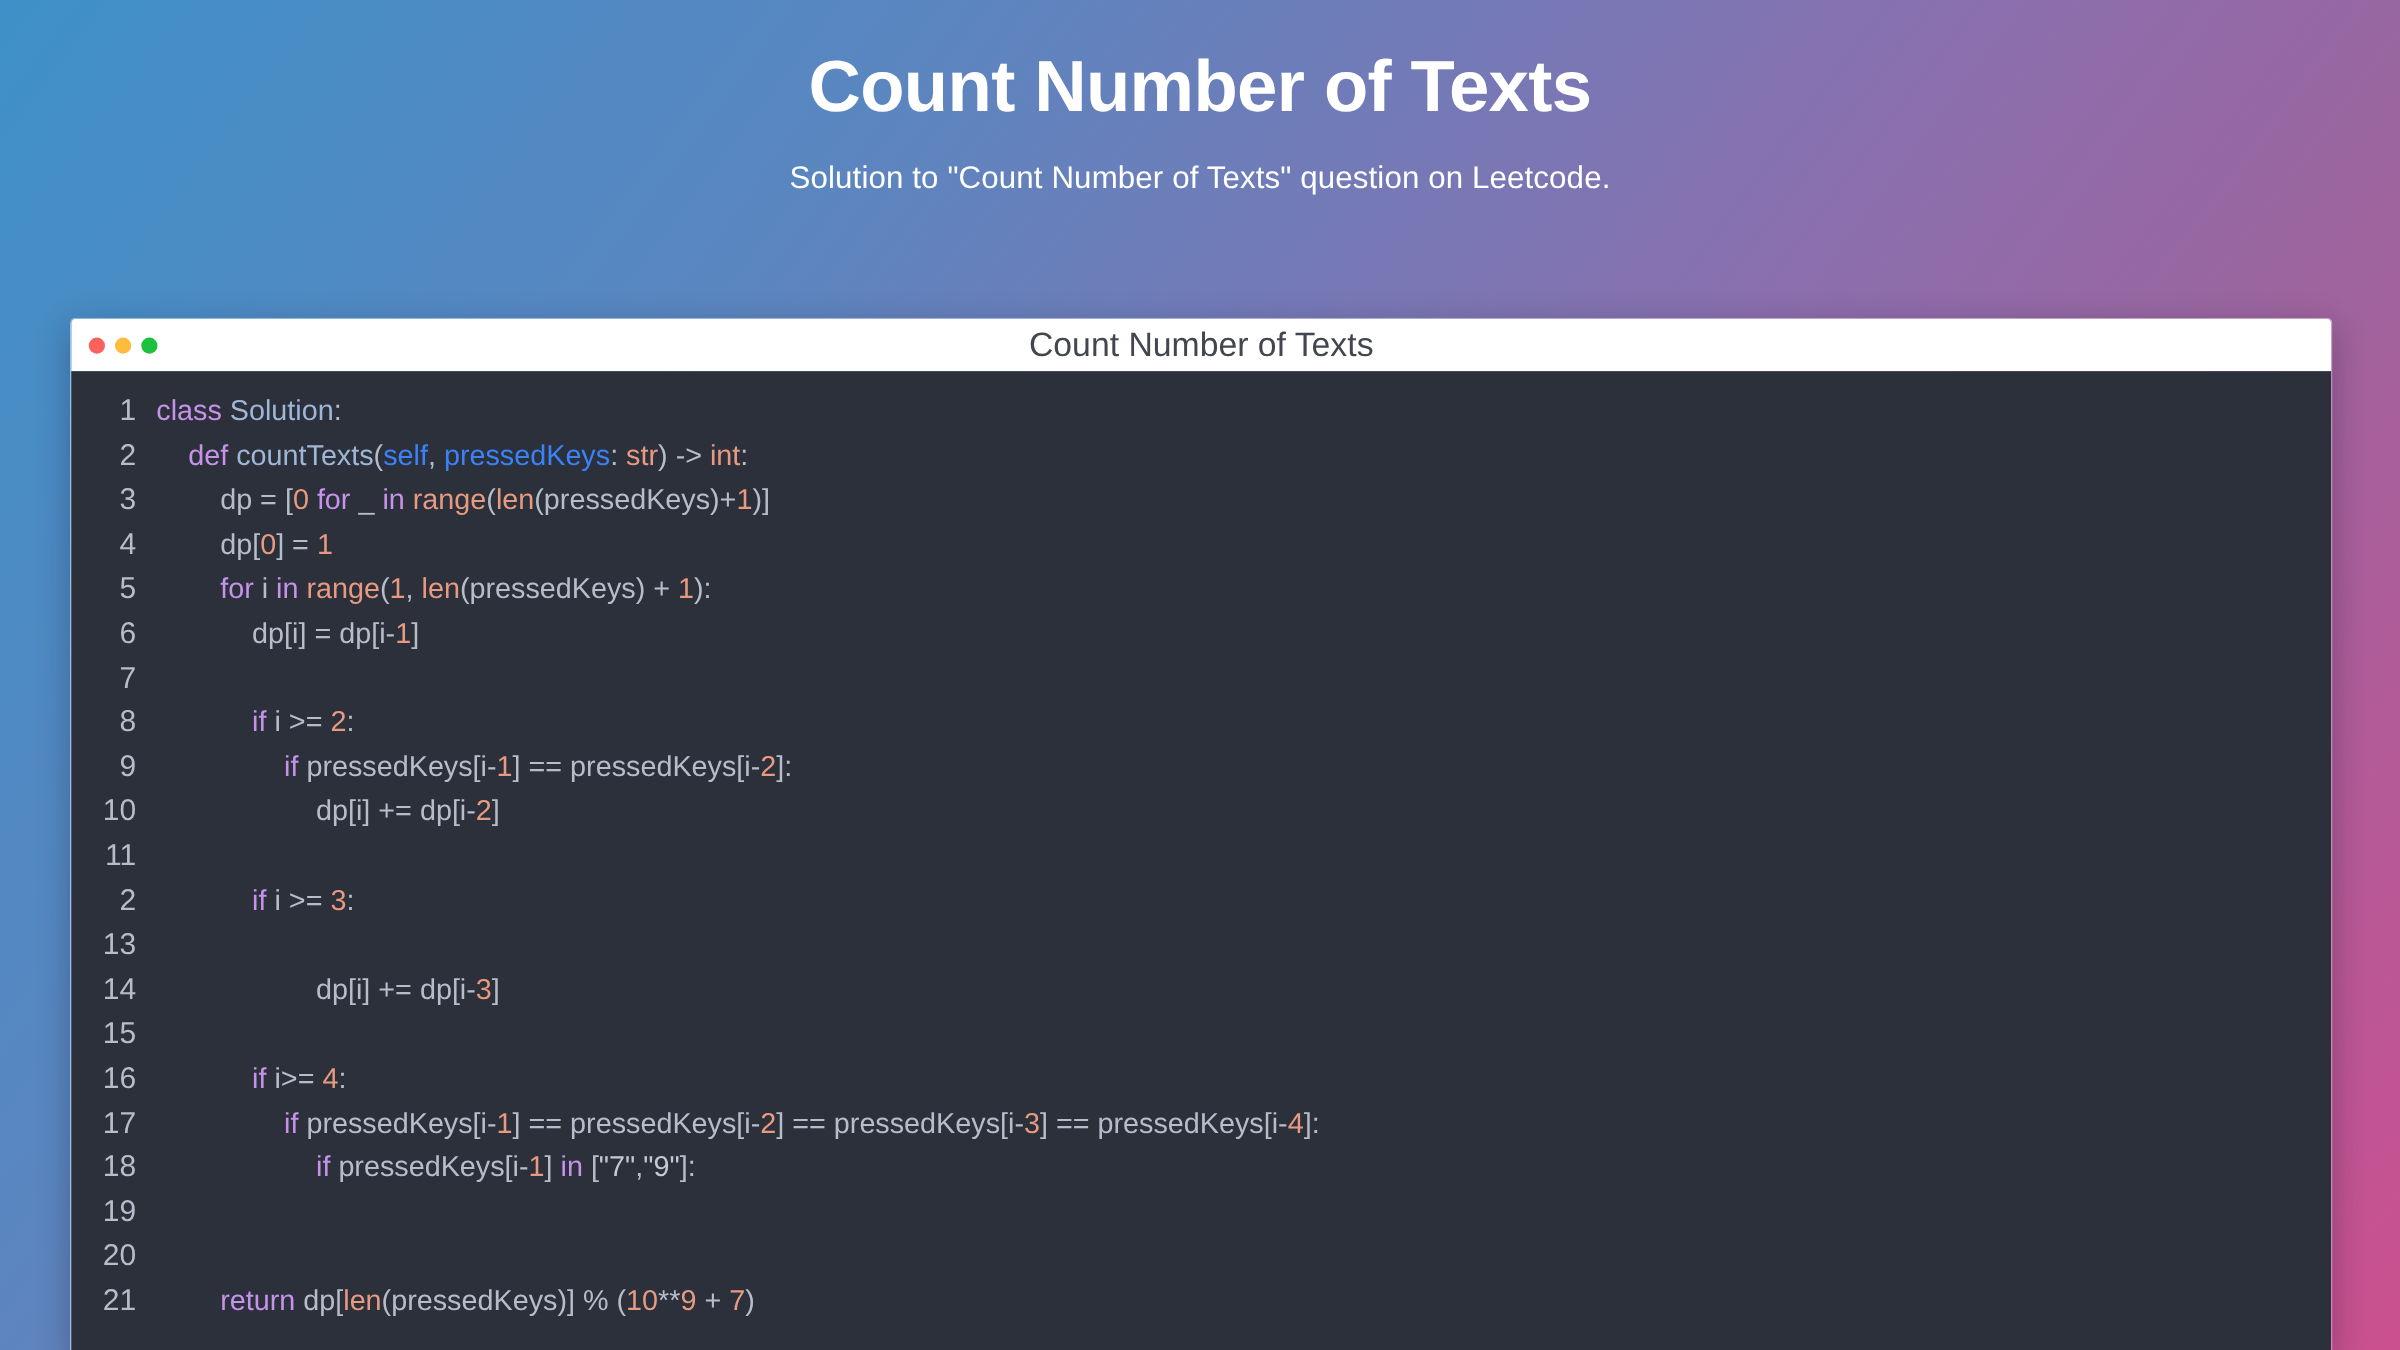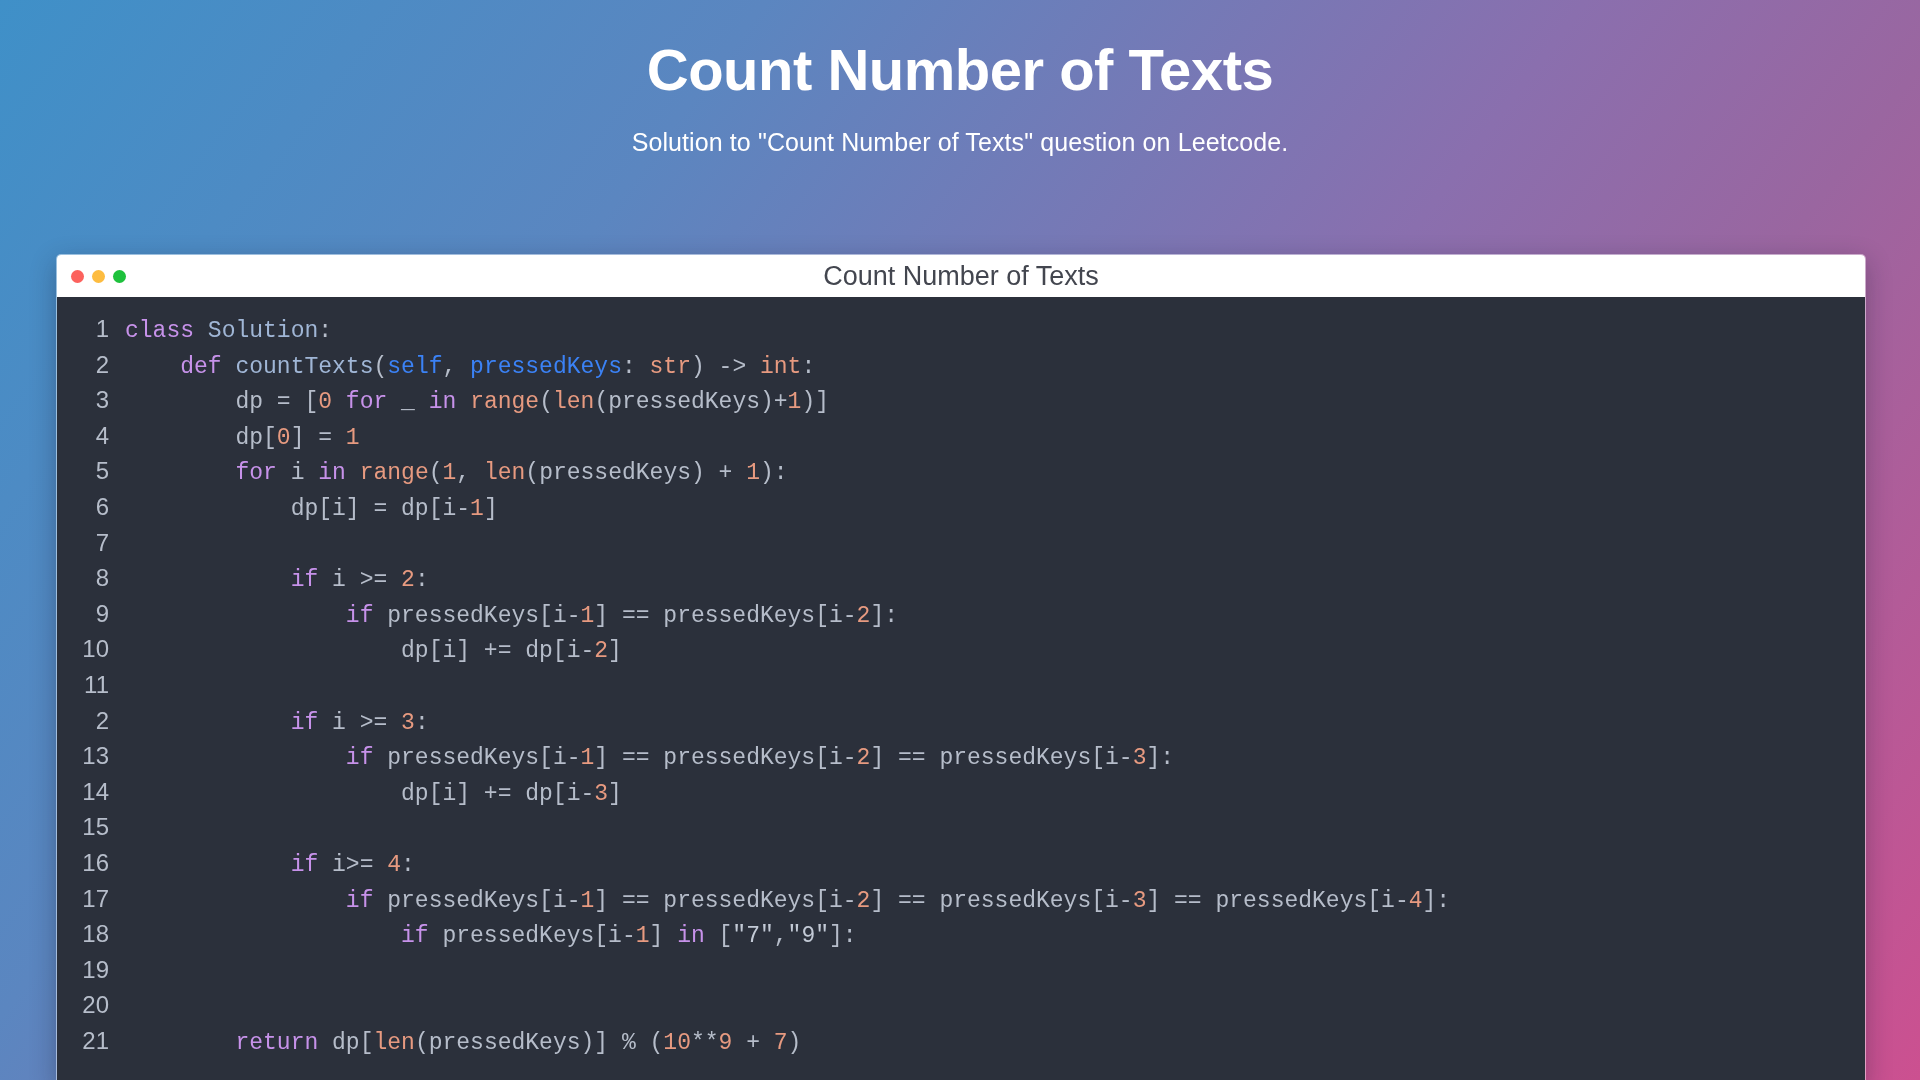--- a/index.html
+++ b/index.html
@@ -111,21 +111,21 @@
     text-align: right;
     padding-right: 16px;
     color: #b6bdca;
     font-family: "Liberation Sans", sans-serif;
     font-size: 24px;
     line-height: 35.6px;
     user-select: none;
   }
 
   .code-text {
-    font-family: Liberation Mono, monospace;
+    font-family: Liberation Sans, sans-serif;
     font-size: 23px;
     line-height: 35.6px;
     color: #b6bdca;
     white-space: pre;
   }
 
   
   .kw  { color: #c792ea; }      
   .fn  { color: #a0b6d6; }      
   .bi  { color: #e79a80; text-align: center; }      
@@ -160,21 +160,21 @@
       <div class="code-line"><span class="ln">3</span><span class="code-text"><span class="pl">        dp = [</span><span class="num">0</span><span class="pl"> </span><span class="kw">for</span><span class="pl"> _ </span><span class="kw">in</span><span class="pl"> </span><span class="bi">range</span><span class="pl">(</span><span class="bi">len</span><span class="pl">(pressedKeys)+</span><span class="num">1</span><span class="pl">)]</span></span></div>
       <div class="code-line"><span class="ln">4</span><span class="code-text"><span class="pl">        dp[</span><span class="num">0</span><span class="pl">] = </span><span class="num">1</span></span></div>
       <div class="code-line"><span class="ln">5</span><span class="code-text"><span class="pl">        </span><span class="kw">for</span><span class="pl"> i </span><span class="kw">in</span><span class="pl"> </span><span class="bi">range</span><span class="pl">(</span><span class="num">1</span><span class="pl">, </span><span class="bi">len</span><span class="pl">(pressedKeys) + </span><span class="num">1</span><span class="pl">):</span></span></div>
       <div class="code-line"><span class="ln">6</span><span class="code-text"><span class="pl">            dp[i] = dp[i-</span><span class="num">1</span><span class="pl">]</span></span></div>
       <div class="code-line"><span class="ln">7</span><span class="code-text"><span class="pl"></span></span></div>
       <div class="code-line"><span class="ln">8</span><span class="code-text"><span class="pl">            </span><span class="kw">if</span><span class="pl"> i &gt;= </span><span class="num">2</span><span class="pl">:</span></span></div>
       <div class="code-line"><span class="ln">9</span><span class="code-text"><span class="pl">                </span><span class="kw">if</span><span class="pl"> pressedKeys[i-</span><span class="num">1</span><span class="pl">] == pressedKeys[i-</span><span class="num">2</span><span class="pl">]:</span></span></div>
       <div class="code-line"><span class="ln">10</span><span class="code-text"><span class="pl">                    dp[i] += dp[i-</span><span class="num">2</span><span class="pl">]</span></span></div>
       <div class="code-line"><span class="ln">11</span><span class="code-text"><span class="pl"></span></span></div>
       <div class="code-line"><span class="ln">2</span><span class="code-text"><span class="pl">            </span><span class="kw">if</span><span class="pl"> i &gt;= </span><span class="num">3</span><span class="pl">:</span></span></div>
-      <div class="code-line"><span class="ln">13</span><span class="code-text"><span class="pl">                </span><span class="kw">if</span><span class="pl"> pressedKeys[i-</span><span class="num">1</span><span class="pl">] == pressedKeys[i-</span><span class="num">2</span><span class="pl">] == pressedKeys[i-</span><span class="num">3</span><span class="pl">]:</span></span></div>
+      <div class="code-line"><span class="ln">13</span></div>
       <div class="code-line"><span class="ln">14</span><span class="code-text"><span class="pl">                    dp[i] += dp[i-</span><span class="num">3</span><span class="pl">]</span></span></div>
       <div class="code-line"><span class="ln">15</span><span class="code-text"><span class="pl"></span></span></div>
       <div class="code-line"><span class="ln">16</span><span class="code-text"><span class="pl">            </span><span class="kw">if</span><span class="pl"> i&gt;= </span><span class="num">4</span><span class="pl">:</span></span></div>
       <div class="code-line"><span class="ln">17</span><span class="code-text"><span class="pl">                </span><span class="kw">if</span><span class="pl"> pressedKeys[i-</span><span class="num">1</span><span class="pl">] == pressedKeys[i-</span><span class="num">2</span><span class="pl">] == pressedKeys[i-</span><span class="num">3</span><span class="pl">] == pressedKeys[i-</span><span class="num">4</span><span class="pl">]:</span></span></div>
       <div class="code-line"><span class="ln">18</span><span class="code-text"><span class="pl">                    </span><span class="kw">if</span><span class="pl"> pressedKeys[i-</span><span class="num">1</span><span class="pl">] </span><span class="kw">in</span><span class="pl"> [</span><span class="str">"7"</span><span class="pl">,</span><span class="str">"9"</span><span class="pl">]:</span></span></div>
       <div class="code-line"><span class="ln">19</span></div>
       <div class="code-line"><span class="ln">20</span><span class="code-text"><span class="pl"></span></span></div>
       <div class="code-line"><span class="ln">21</span><span class="code-text"><span class="pl">        </span><span class="kw">return</span><span class="pl"> dp[</span><span class="bi">len</span><span class="pl">(pressedKeys)] % (</span><span class="num">10</span><span class="pl">**</span><span class="num">9</span><span class="pl"> + </span><span class="num">7</span><span class="pl">)</span></span></div>
     </div>
 

